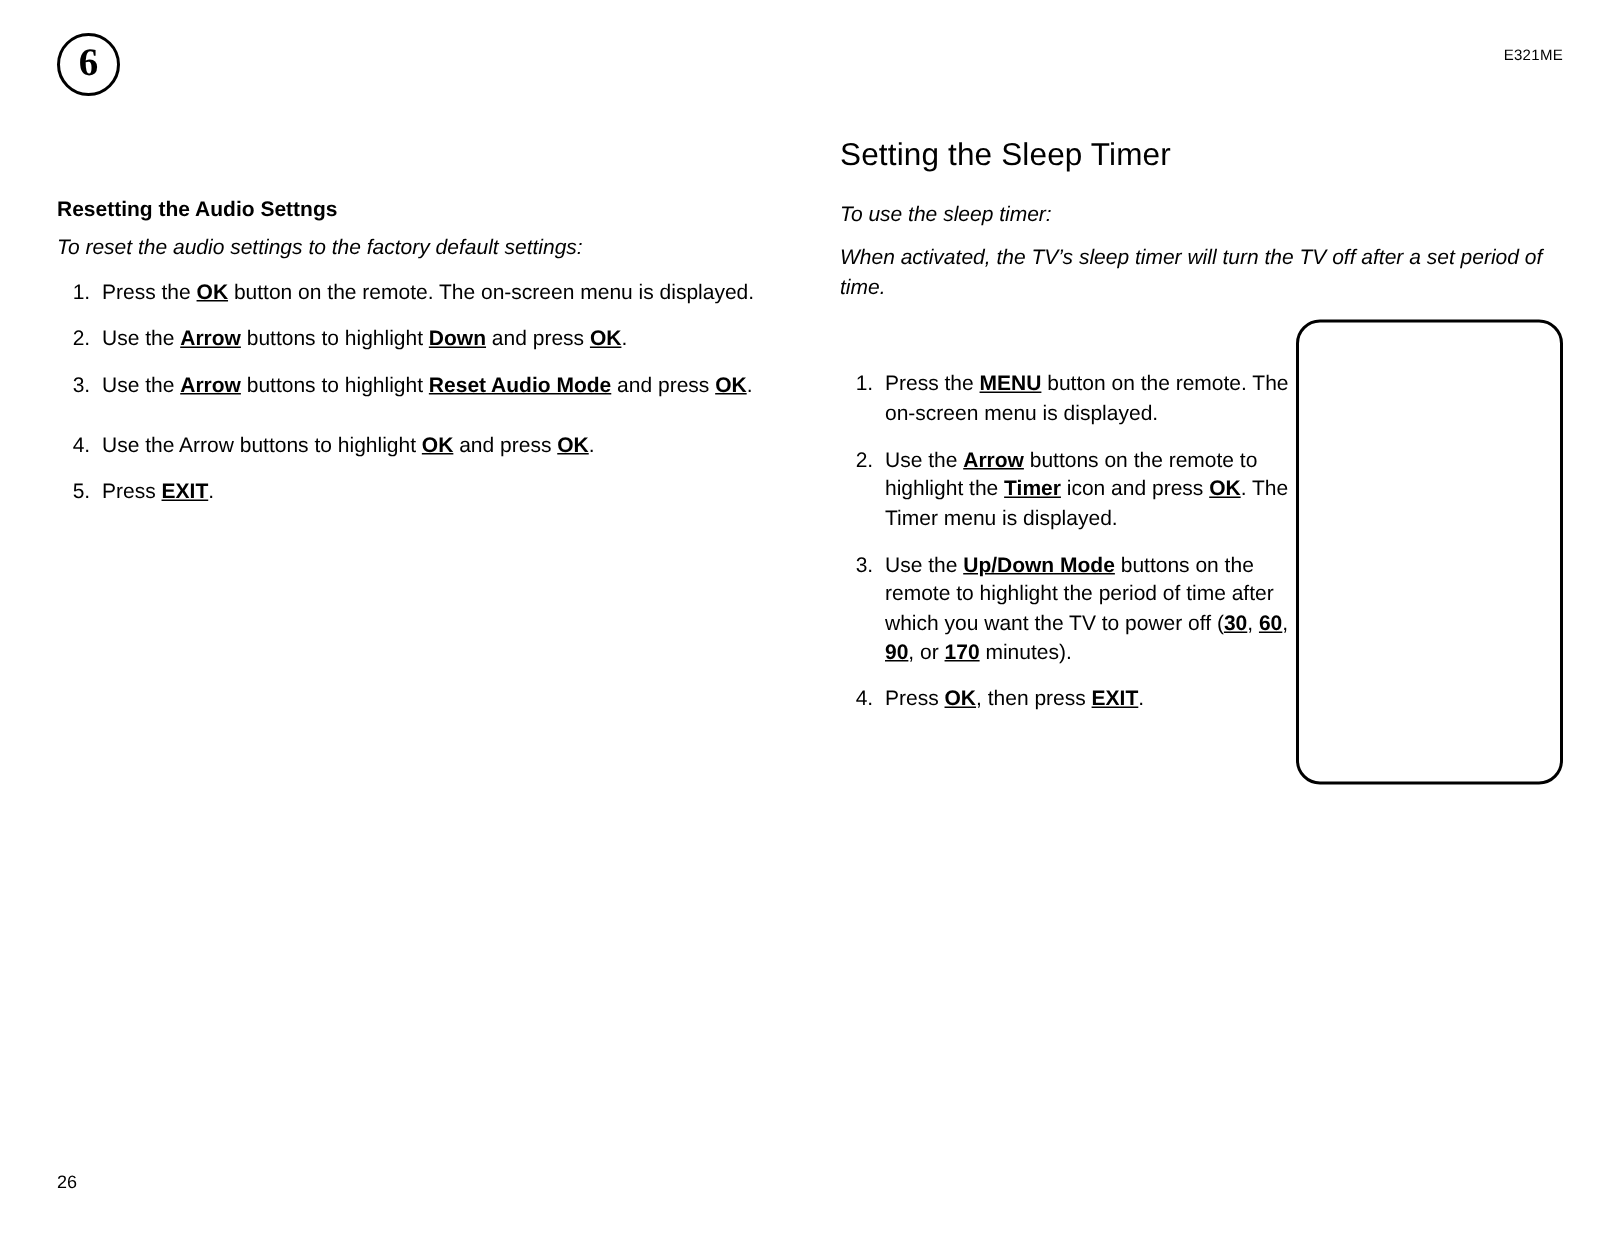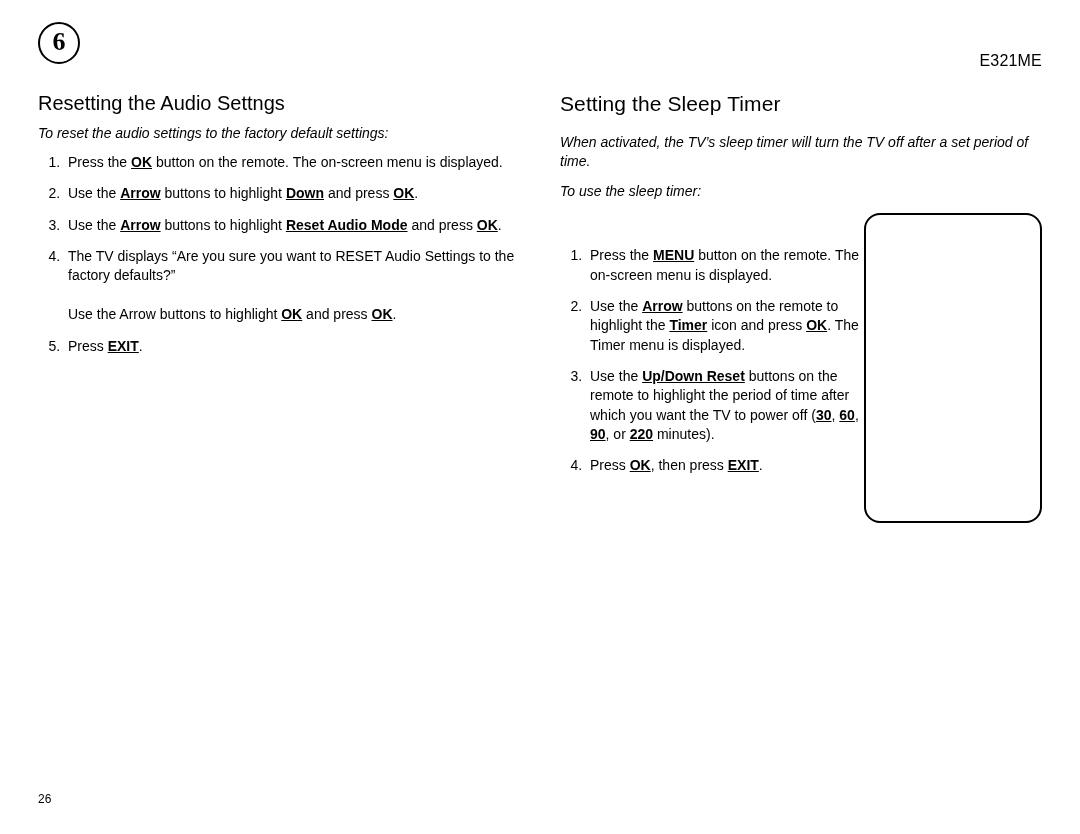--- a/index.html
+++ b/index.html
@@ -25,38 +25,38 @@
   .chapter-num {
     font-family: Georgia, "Times New Roman", serif;
     font-size: 26px;
     font-weight: 700;
     line-height: 1;
     transform: translateY(-1px);
   }
   .model {
     position: absolute;
     right: 0; top: 4px;
-    font-size: 16px;
+    font-size: 10px;
     letter-spacing: 0.2px;
-    margin-top: 20px;
   }
   .columns {
     display: flex;
     gap: 40px;
     margin-top: 18px;
   }
   .col {
     width: 482px;
     font-size: 14px;
     line-height: 1.38;
   }
   .subhead {
-    font-weight: 400;
-    font-size: 20px;
+    font-weight: 700;
+    font-size: 14px;
     margin-bottom: 6px;
+    margin-top: 40px;
   }
   .intro {
     margin-bottom: 10px;
     font-style: italic;
   }
   ol.steps {
     list-style: decimal;
     padding-left: 26px;
   }
   ol.steps > li {
@@ -86,21 +86,21 @@
     flex: 0 0 auto;
     width: 178px;
     height: 310px;
     border: 2px solid #000;
     border-radius: 16px;
     margin-top: 2px;
   }
   .page-number {
     position: absolute;
     left: 38px;
-    bottom: 28px;
+    bottom: 39px;
     font-size: 12px;
   }
   b { font-weight: 700; text-decoration: underline; }
 </style>
 </head>
 <body>
 
 <div class="page">
 
   <div class="header">
@@ -119,47 +119,46 @@
         <li>
           <span>Press the </span><b>OK</b><span> button on the remote. The on-screen menu is displayed.</span>
         </li>
         <li>
           <span>Use the </span><b>Arrow</b><span> buttons to highlight </span><b>Down</b><span> and press </span><b>OK</b><span>.</span>
         </li>
         <li>
           <span>Use the </span><b>Arrow</b><span> buttons to highlight </span><b>Reset Audio Mode</b><span> and press </span><b>OK</b><span>.</span>
         </li>
         <li>
-          <span>The TV displays “Are you sure you want to RESET Audio Settings to the factory defaults?”</span>
           <div class="substep">
             <span>Use the Arrow buttons to highlight </span><b>OK</b><span> and press </span><b>OK</b><span>.</span>
           </div>
         </li>
         <li>
           <span>Press </span><b>EXIT</b><span>.</span>
         </li>
       </ol>
     </div>
 
     <div class="col">
       <div class="section-title">Setting the Sleep Timer</div>
+      <div class="intro">To use the sleep timer:</div>
       <div class="intro">When activated, the TV’s sleep timer will turn the TV off after a set period of time.</div>
-      <div class="intro">To use the sleep timer:</div>
 
       <div class="right-row">
         <div class="right-text">
           <ol class="steps">
             <li>
               <span>Press the </span><b>MENU</b><span> button on the remote. The on-screen menu is displayed.</span>
             </li>
             <li>
               <span>Use the </span><b>Arrow</b><span> buttons on the remote to highlight the </span><b>Timer</b><span> icon and press </span><b>OK</b><span>. The Timer menu is displayed.</span>
             </li>
             <li>
-              <span>Use the </span><b>Up/Down Reset</b><span> buttons on the remote to highlight the period of time after which you want the TV to power off (</span><b>30</b><span>, </span><b>60</b><span>, </span><b>90</b><span>, or </span><b>220</b><span> minutes).</span>
+              <span>Use the </span><b>Up/Down Mode</b><span> buttons on the remote to highlight the period of time after which you want the TV to power off (</span><b>30</b><span>, </span><b>60</b><span>, </span><b>90</b><span>, or </span><b>170</b><span> minutes).</span>
             </li>
             <li>
               <span>Press </span><b>OK</b><span>, then press </span><b>EXIT</b><span>.</span>
             </li>
           </ol>
         </div>
         <div class="screen-placeholder"></div>
       </div>
     </div>
 

